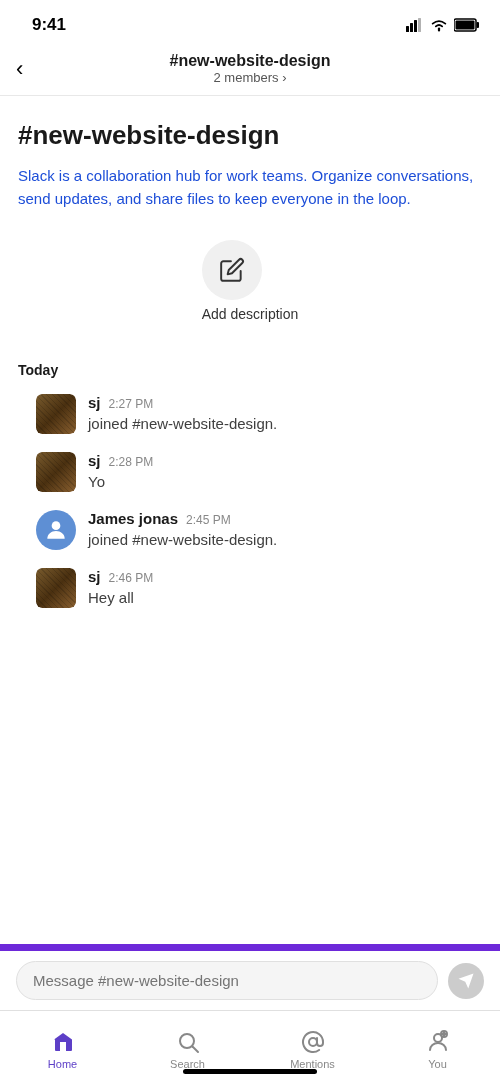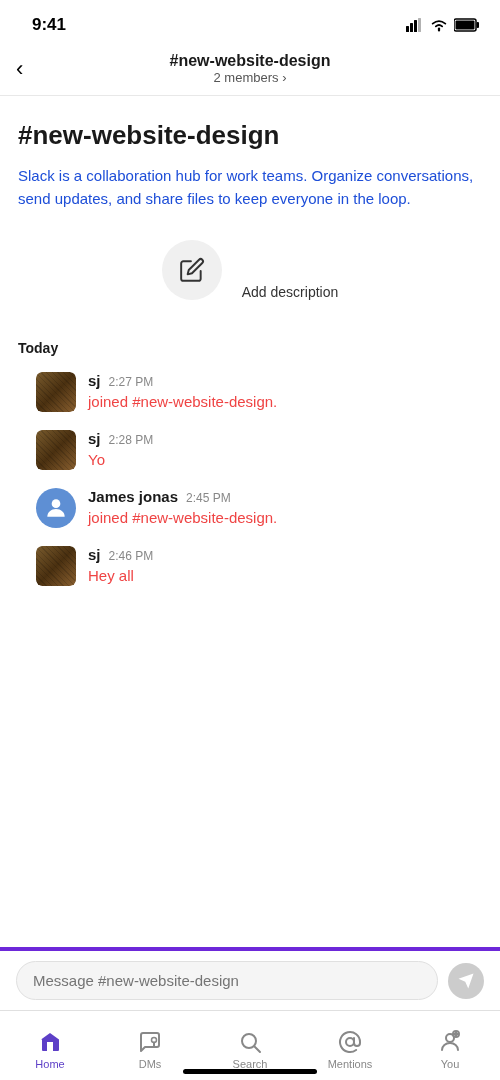--- a/index.html
+++ b/index.html
@@ -82,23 +82,23 @@
 
     
     .action-buttons {
       display: flex;
       justify-content: center;
       gap: 80px;
       margin-bottom: 40px;
     }
     .action-btn {
       display: flex;
-      flex-direction: row;
-      align-items: flex-end;
-      gap: 20px;
+      flex-direction: column;
+      align-items: flex-start;
+      gap: 6px;
       cursor: pointer;
       background: none;
       border: none;
     }
     .action-icon-circle {
       width: 60px;
       height: 60px;
       border-radius: 50%;
       background: #f0f0f0;
       display: flex;
@@ -178,21 +178,21 @@
       font-size: 15px;
       font-weight: 700;
       color: #1a1a1a;
     }
     .message-time {
       font-size: 12px;
       color: #888;
     }
     .message-text {
       font-size: 15px;
-      color: #ef4444;
+      color: #404040;
       line-height: 1.4;
     }
 
     
     .sj-avatar {
       background: linear-gradient(135deg, #7a5c2e 0%, #4a3010 50%, #8a6030 100%);
       position: relative;
     }
     .sj-avatar::after {
       content: '';
@@ -207,21 +207,21 @@
       );
     }
 
     
     .message-input-bar {
       position: fixed;
       bottom: 70px;
       left: 0;
       width: 500px;
       background: #fff;
-      border-top: 4px solid #6d28d9;
+      border-top: 7px solid #6d28d9;
       padding: 10px 16px;
       display: flex;
       align-items: center;
       gap: 10px;
     }
     .message-input {
       flex: 1;
       background: #f5f5f5;
       border: 1px solid #e0e0e0;
       border-radius: 24px;
@@ -449,30 +449,20 @@
   <div class="nav-item">
     <div class="nav-icon active">
       <svg viewBox="0 0 24 24">
         <path d="M3 9.5L12 3l9 6.5V20a1 1 0 0 1-1 1H5a1 1 0 0 1-1-1V9.5z" class="home-icon-path"></path>
         <path d="M9 21V12h6v9" fill="white" stroke="none"></path>
       </svg>
     </div>
     <span class="nav-label active">Home</span>
   </div>
 
-  <div class="nav-item">
-    <div class="nav-icon inactive">
-      <svg viewBox="0 0 24 24">
-        <path d="M21 15a2 2 0 0 1-2 2H7l-4 4V5a2 2 0 0 1 2-2h14a2 2 0 0 1 2 2z"></path>
-        <circle cx="16" cy="10" r="2.5" stroke="#888" fill="none" stroke-width="1.5"></circle>
-        <path d="M16 12.5V16" stroke="#888" fill="none"></path>
-      </svg>
-    </div>
-    <span class="nav-label">DMs</span>
-  </div>
 
   <div class="nav-item">
     <div class="nav-icon inactive">
       <svg viewBox="0 0 24 24">
         <circle cx="11" cy="11" r="7" stroke="#888" fill="none"></circle>
         <line x1="16.5" y1="16.5" x2="22" y2="22" stroke="#888"></line>
       </svg>
     </div>
     <span class="nav-label">Search</span>
   </div>

